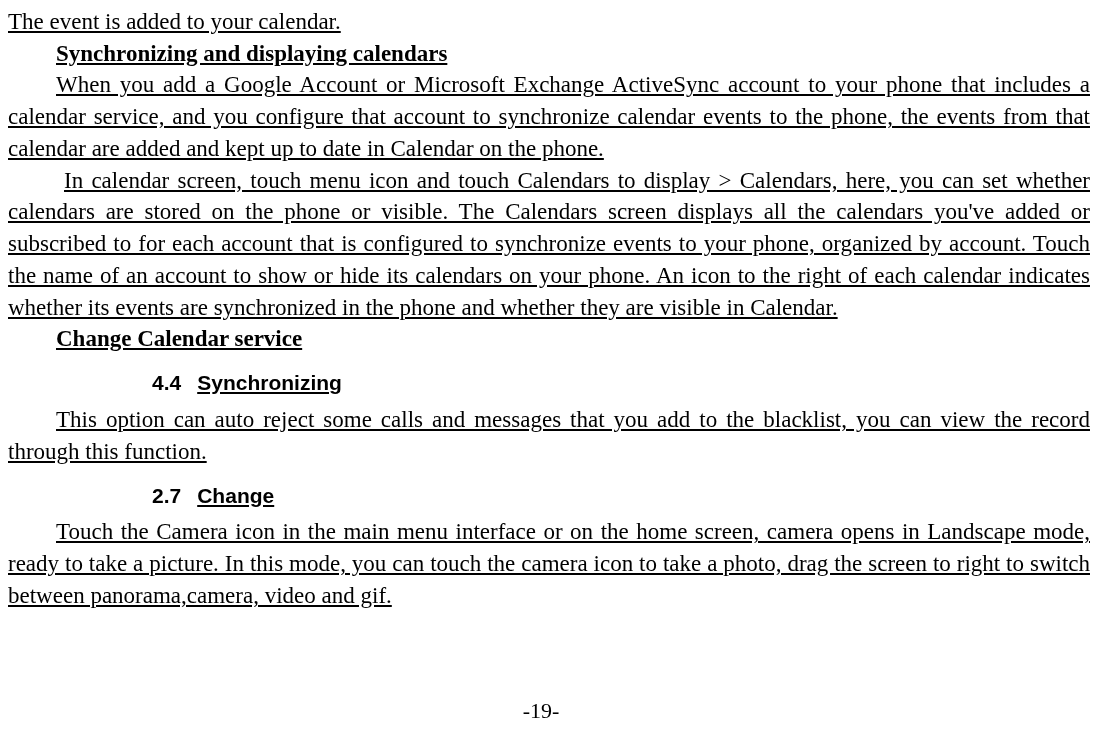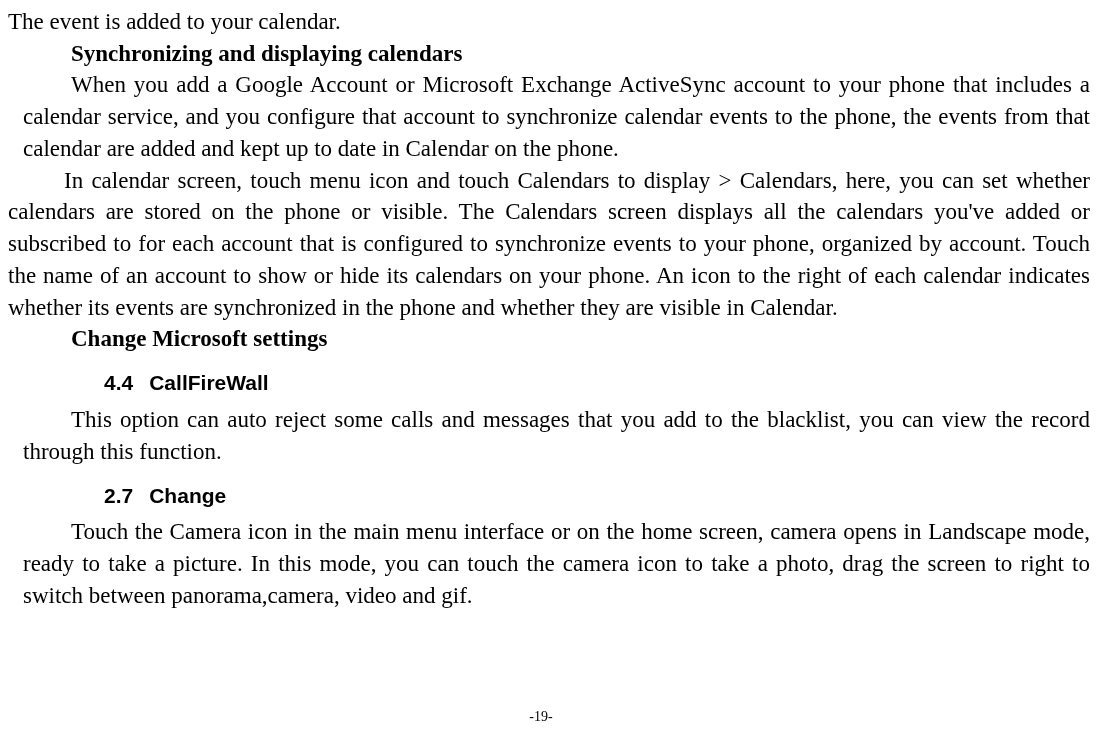--- a/index.html
+++ b/index.html
@@ -14,77 +14,78 @@
       font-family: "Times New Roman", Times, serif;
       color: #000;
       padding: 6px 8px 0 8px;
       font-size: 23px;
       line-height: 1.38;
     }
     .page {
       width: 100%;
       height: 100%;
       position: relative;
+      text-decoration: underline;
     }
     .content {
       text-align: justify;
       text-justify: inter-word;
     }
     .para {
       margin: 0;
     }
     .indent {
       text-indent: 48px;
-      margin-left: 15px;
     }
     .indent-more {
       text-indent: 56px;
     }
     .bold {
       font-weight: bold;
     }
     .section-heading {
       font-family: Arial, Helvetica, sans-serif;
       font-weight: bold;
       font-size: 21px;
       margin: 14px 0 6px 96px;
     }
     .section-num {
       display: inline-block;
       margin-right: 16px;
+      margin-left: 48px;
     }
     .footer {
       position: absolute;
       bottom: 4px;
       left: 0;
       right: 16px;
       text-align: center;
-      font-size: 14px;
+      font-size: 22px;
       font-family: "Times New Roman", Times, serif;
     }
   </style>
 </head>
 <body>
 
 <div class="page">
   <div class="content">
 
     <p class="para">The event is added to your calendar.</p>
 
     <p class="para indent bold">Synchronizing and displaying calendars</p>
 
     <p class="para indent">When you add a Google Account or Microsoft Exchange ActiveSync account to your phone that includes a calendar service, and you configure that account to synchronize calendar events to the phone, the events from that calendar are added and kept up to date in Calendar on the phone.</p>
 
     <p class="para indent-more">In calendar screen, touch menu icon and touch Calendars to display &gt; Calendars, here, you can set whether calendars are stored on the phone or visible. The Calendars screen displays all the calendars you've added or subscribed to for each account that is configured to synchronize events to your phone, organized by account. Touch the name of an account to show or hide its calendars on your phone. An icon to the right of each calendar indicates whether its events are synchronized in the phone and whether they are visible in Calendar.</p>
 
-    <p class="para indent bold">Change Microsoft settings</p>
+    <p class="para indent bold">Change Calendar service</p>
 
 
     <p class="section-heading">
-      <span class="section-num">4.4</span><span>CallFireWall</span>
+      <span class="section-num">4.4</span><span>Synchronizing</span>
     </p>
 
     <p class="para indent">This option can auto reject some calls and messages that you add to the blacklist, you can view the record through this function.</p>
 
     <p class="section-heading">
       <span class="section-num">2.7</span><span>Change</span>
     </p>
 
     <p class="para indent">Touch the Camera icon in the main menu interface or on the home screen, camera opens in Landscape mode, ready to take a picture. In this mode, you can touch the camera icon to take a photo, drag the screen to right to switch between panorama,camera, video and gif.</p>
 

